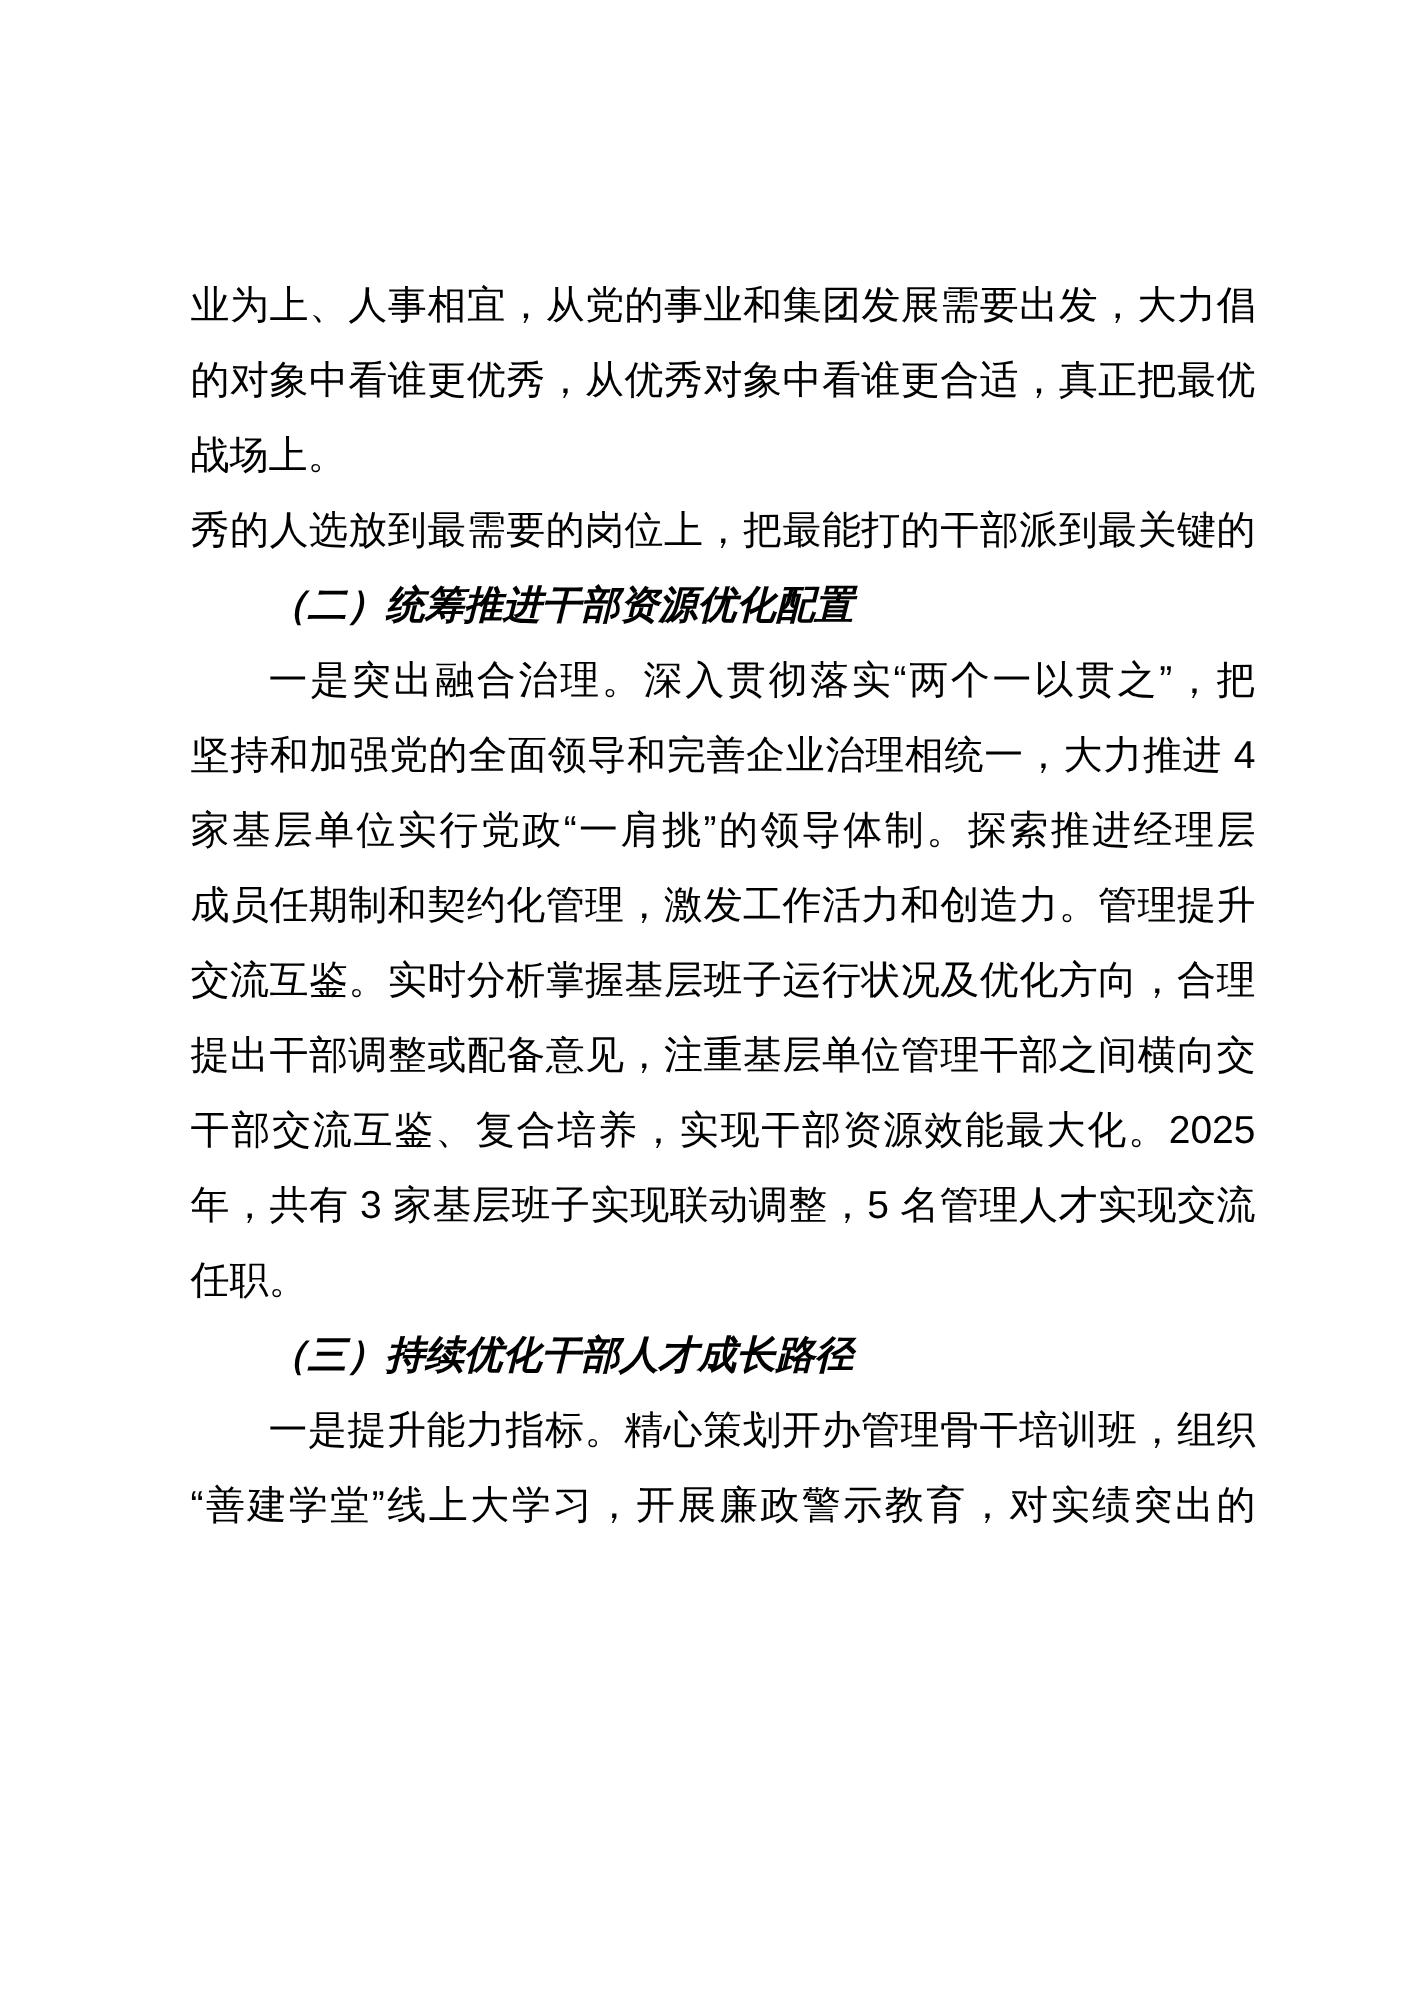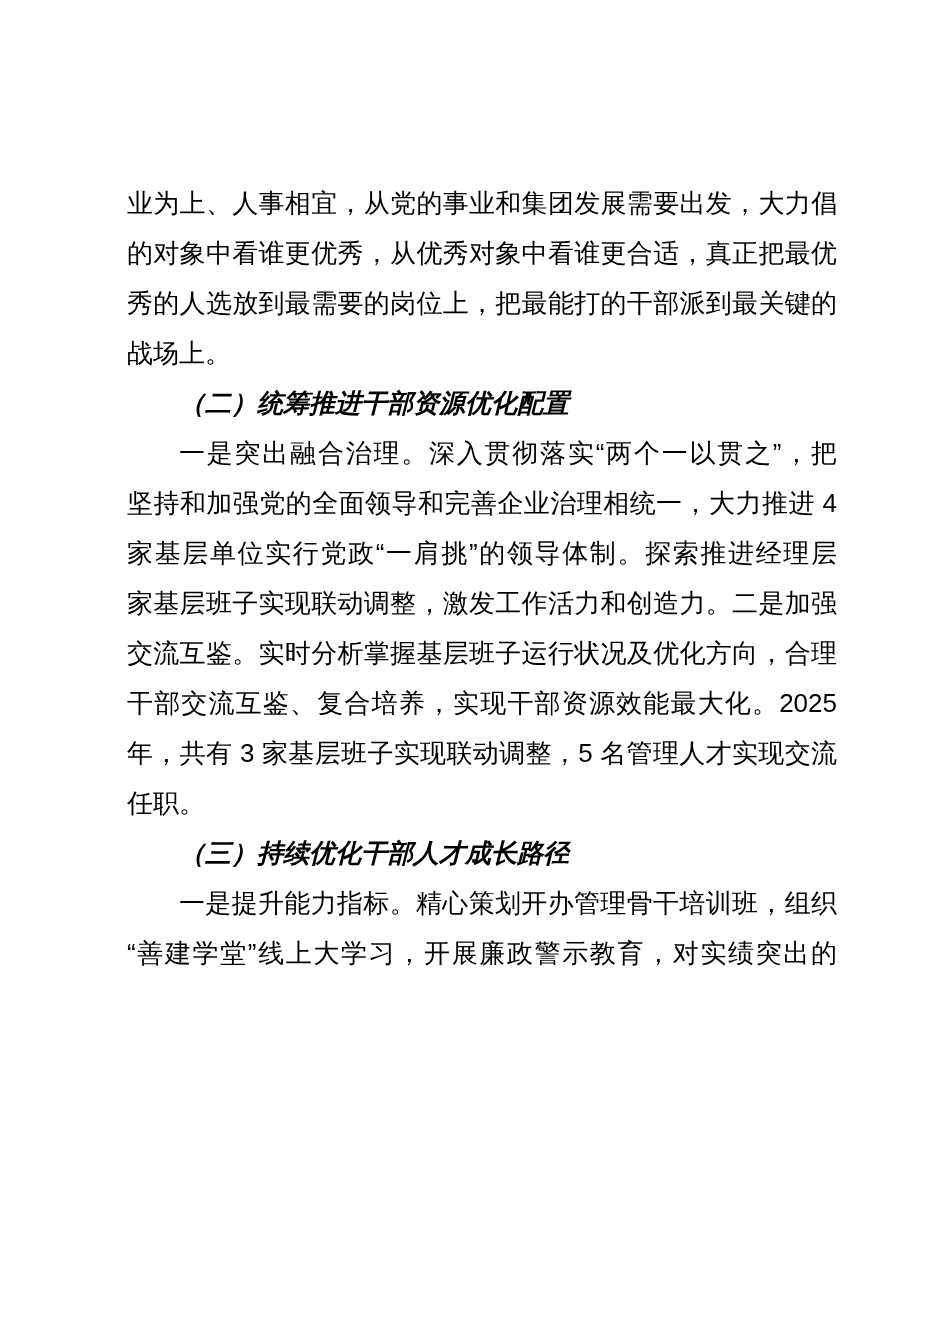--- a/index.html
+++ b/index.html
@@ -42,28 +42,29 @@
     font-style: italic;
   }
 </style>
 </head>
 <body>
 
 <div class="page">
   <div class="content">
       <div class="line fill">业为上、人事相宜，从党的事业和集团发展需要出发，大力倡</div>
       <div class="line fill">的对象中看谁更优秀，从优秀对象中看谁更合适，真正把最优</div>
+      <div class="line">战场上。</div>
       <div class="line fill">秀的人选放到最需要的岗位上，把最能打的干部派到最关键的</div>
-      <div class="line">战场上。</div>
       <div class="line indent heading">（二）统筹推进干部资源优化配置</div>
       <div class="line fill indent">一是突出融合治理。深入贯彻落实“两个一以贯之”，把</div>
       <div class="line fill">坚持和加强党的全面领导和完善企业治理相统一，大力推进 4</div>
       <div class="line fill">家基层单位实行党政“一肩挑”的领导体制。探索推进经理层</div>
-      <div class="line fill">家基层班子实现联动调整，激发工作活力和创造力。二是加强</div>
+      <div class="line fill">成员任期制和契约化管理，激发工作活力和创造力。管理提升</div>
       <div class="line fill">交流互鉴。实时分析掌握基层班子运行状况及优化方向，合理</div>
+      <div class="line fill">提出干部调整或配备意见，注重基层单位管理干部之间横向交</div>
       <div class="line fill">干部交流互鉴、复合培养，实现干部资源效能最大化。2025</div>
       <div class="line fill">年，共有 3 家基层班子实现联动调整，5 名管理人才实现交流</div>
       <div class="line">任职。</div>
       <div class="line indent heading">（三）持续优化干部人才成长路径</div>
       <div class="line fill indent">一是提升能力指标。精心策划开办管理骨干培训班，组织</div>
       <div class="line fill">“善建学堂”线上大学习，开展廉政警示教育，对实绩突出的</div>
     </div>
 </div>
 
 </body></html>

